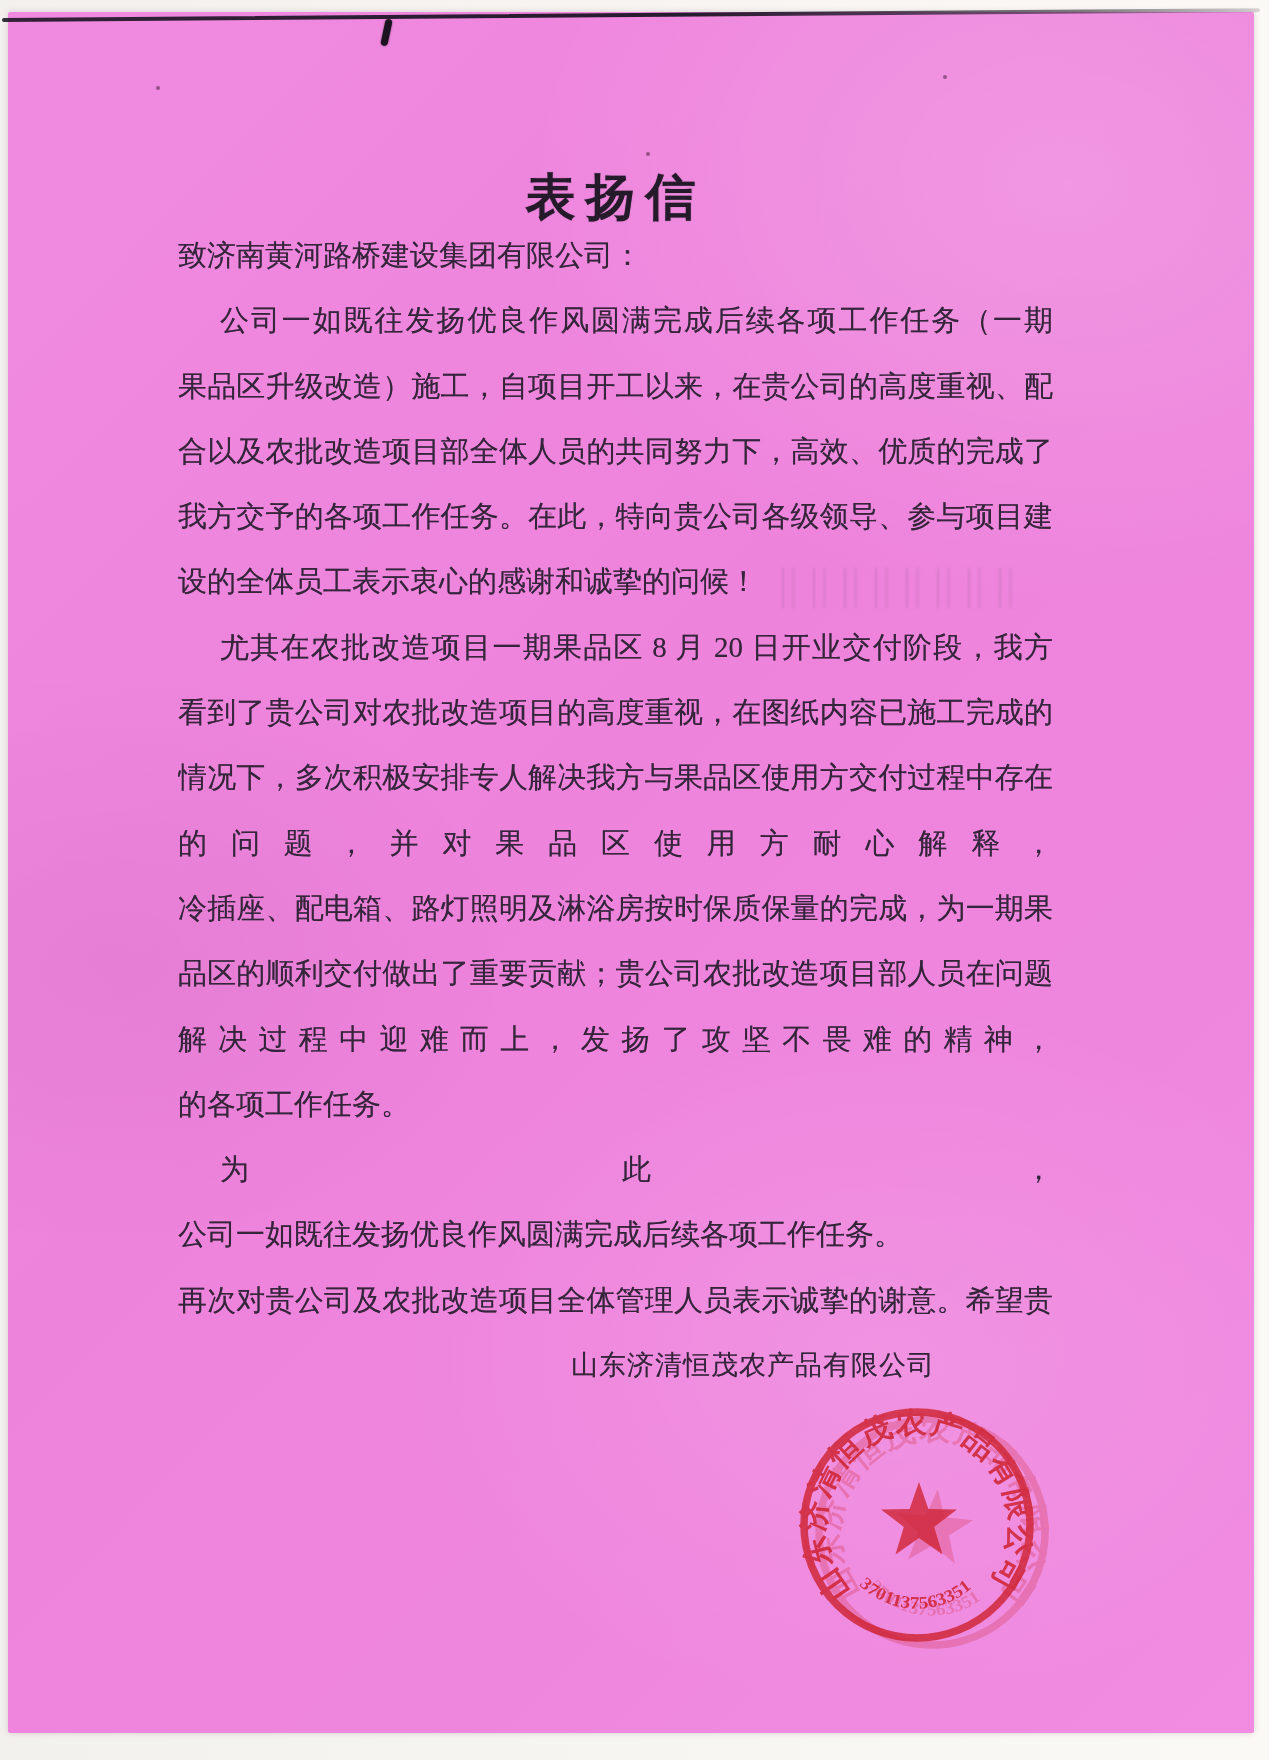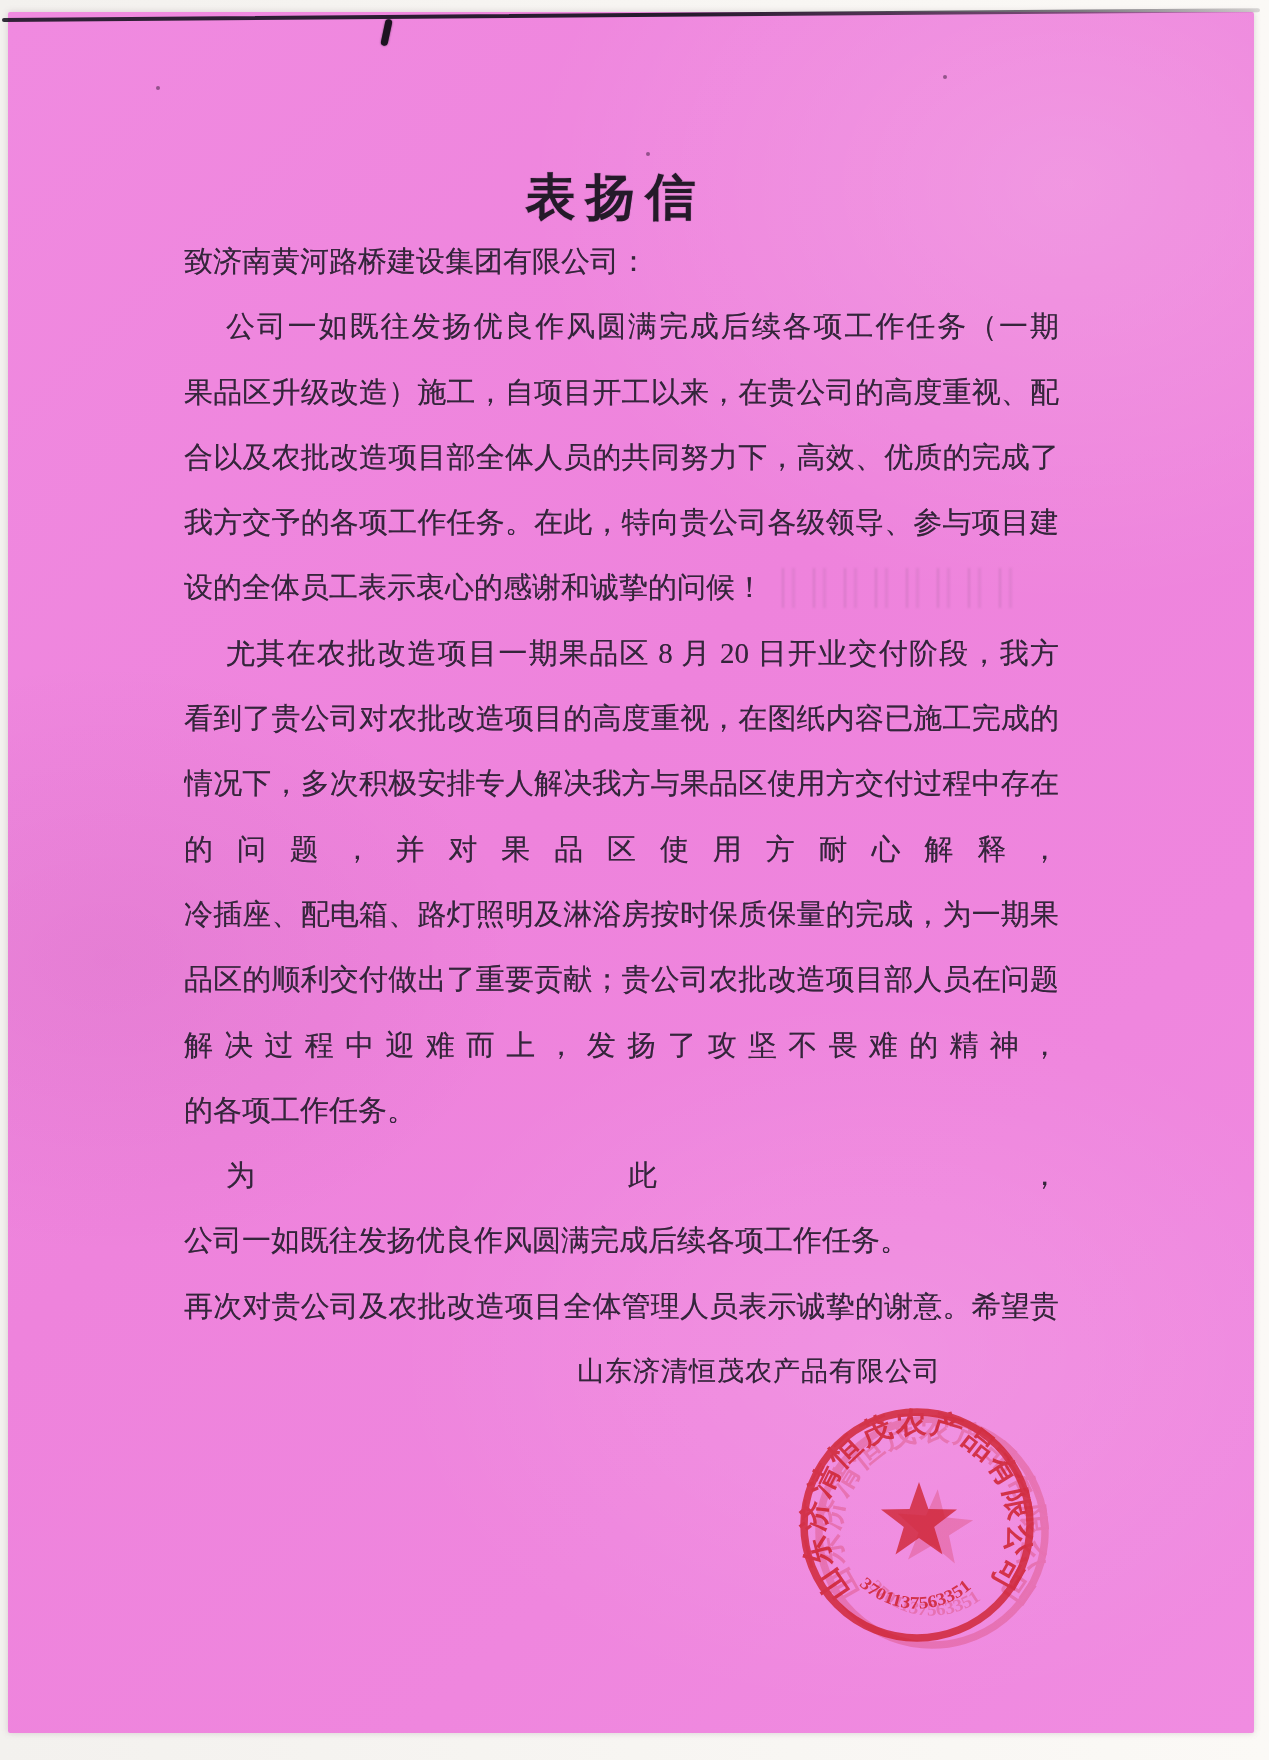--- a/index.html
+++ b/index.html
@@ -26,22 +26,22 @@
     position:absolute;left:375px;top:7px;width:7px;height:27px;border-radius:4px;
     background:#1c1320;transform:rotate(12deg);box-shadow:0 0 2px rgba(28,19,32,.7);
   }
   .speck{position:absolute;width:4px;height:4px;border-radius:50%;background:rgba(70,35,70,.55)}
   .title{
     position:absolute;left:170px;top:152px;width:875px;margin:0;
     text-align:center;font-size:50px;font-weight:bold;letter-spacing:10px;
     color:#241a29;text-shadow:0 0 1px rgba(36,26,41,.55);
   }
   .content{
-    position:absolute;left:170px;top:217px;width:875px;
-    font-size:29px;color:#34253b;text-shadow:0 0 .6px rgba(52,37,59,.5);margin-left:6px;
+    position:absolute;left:170px;top:211px;width:875px;
+    font-size:29px;color:#34253b;text-shadow:0 0 .6px rgba(52,37,59,.5);
   }
   .line{display:block;height:65.3px;line-height:65.3px;overflow:hidden}
   .j{text-align:justify;text-align-last:justify;word-break:keep-all}
   .indent{padding-left:42px}
   .sig{text-align:right;padding-right:118px;font-size:27px;letter-spacing:1px}
   .date{text-align:right;padding-right:41px;font-size:27px;letter-spacing:2px;word-spacing:9px}
   .ghost{
     position:absolute;left:774px;top:556px;width:232px;height:40px;
     opacity:.5;filter:blur(1.2px);
     background:repeating-linear-gradient(90deg,

